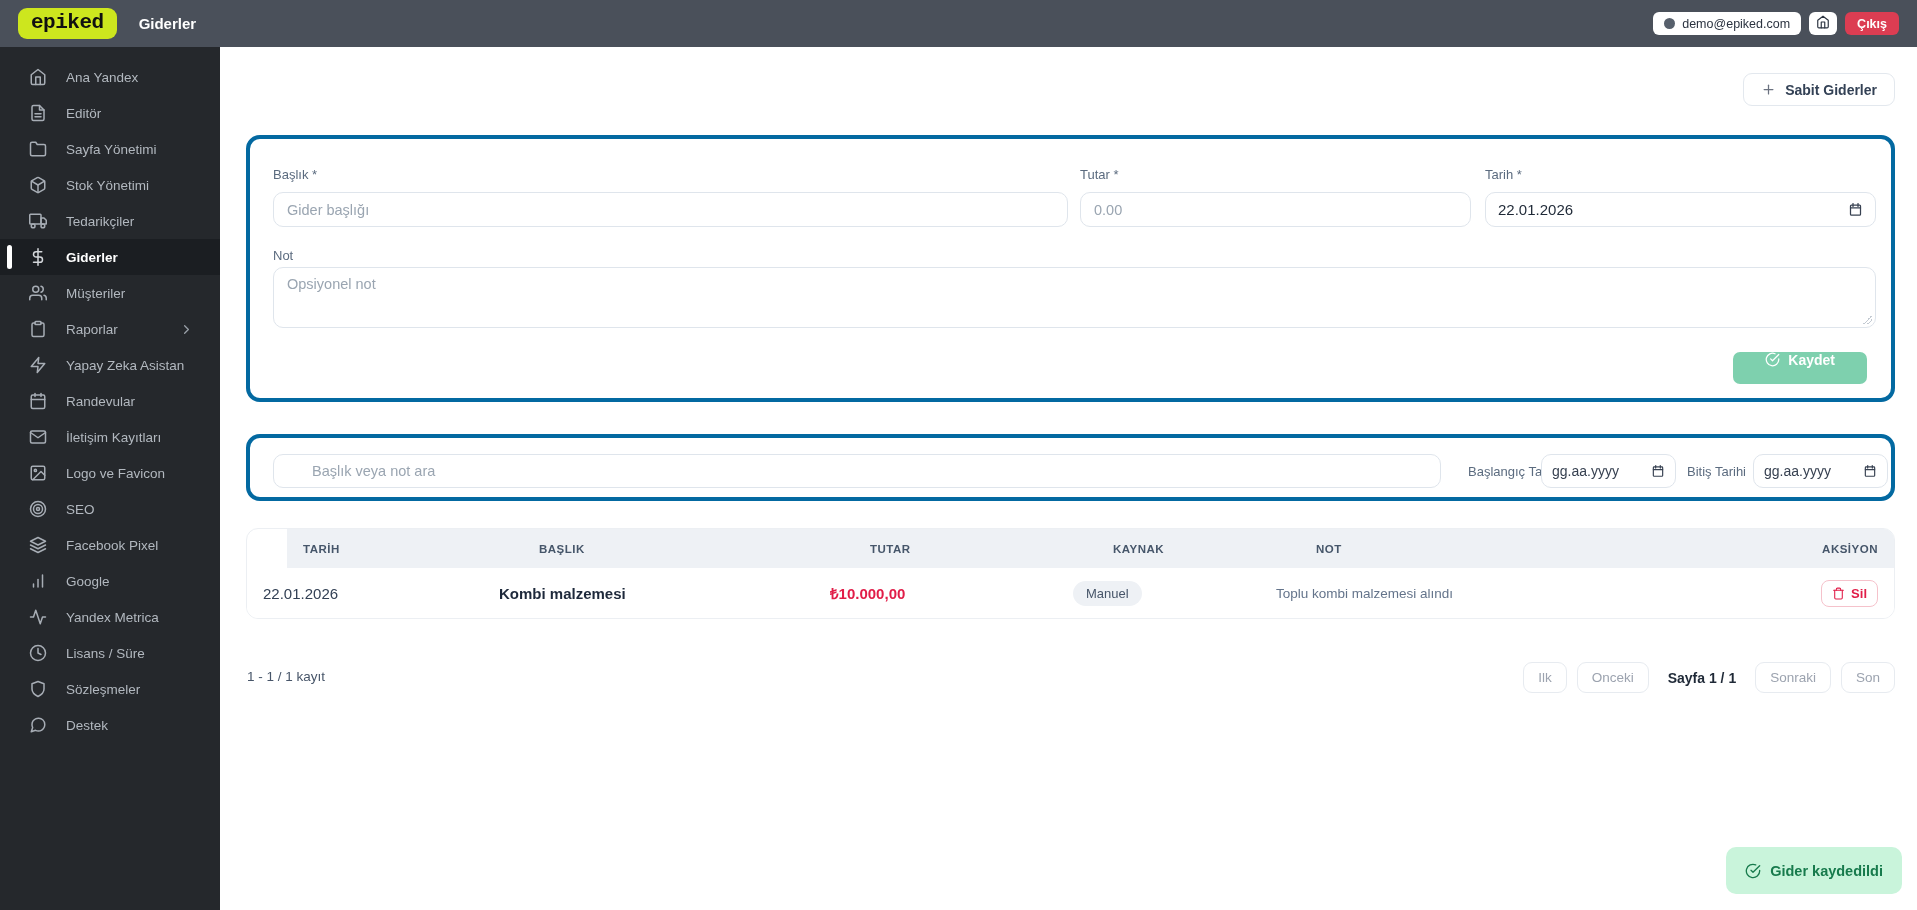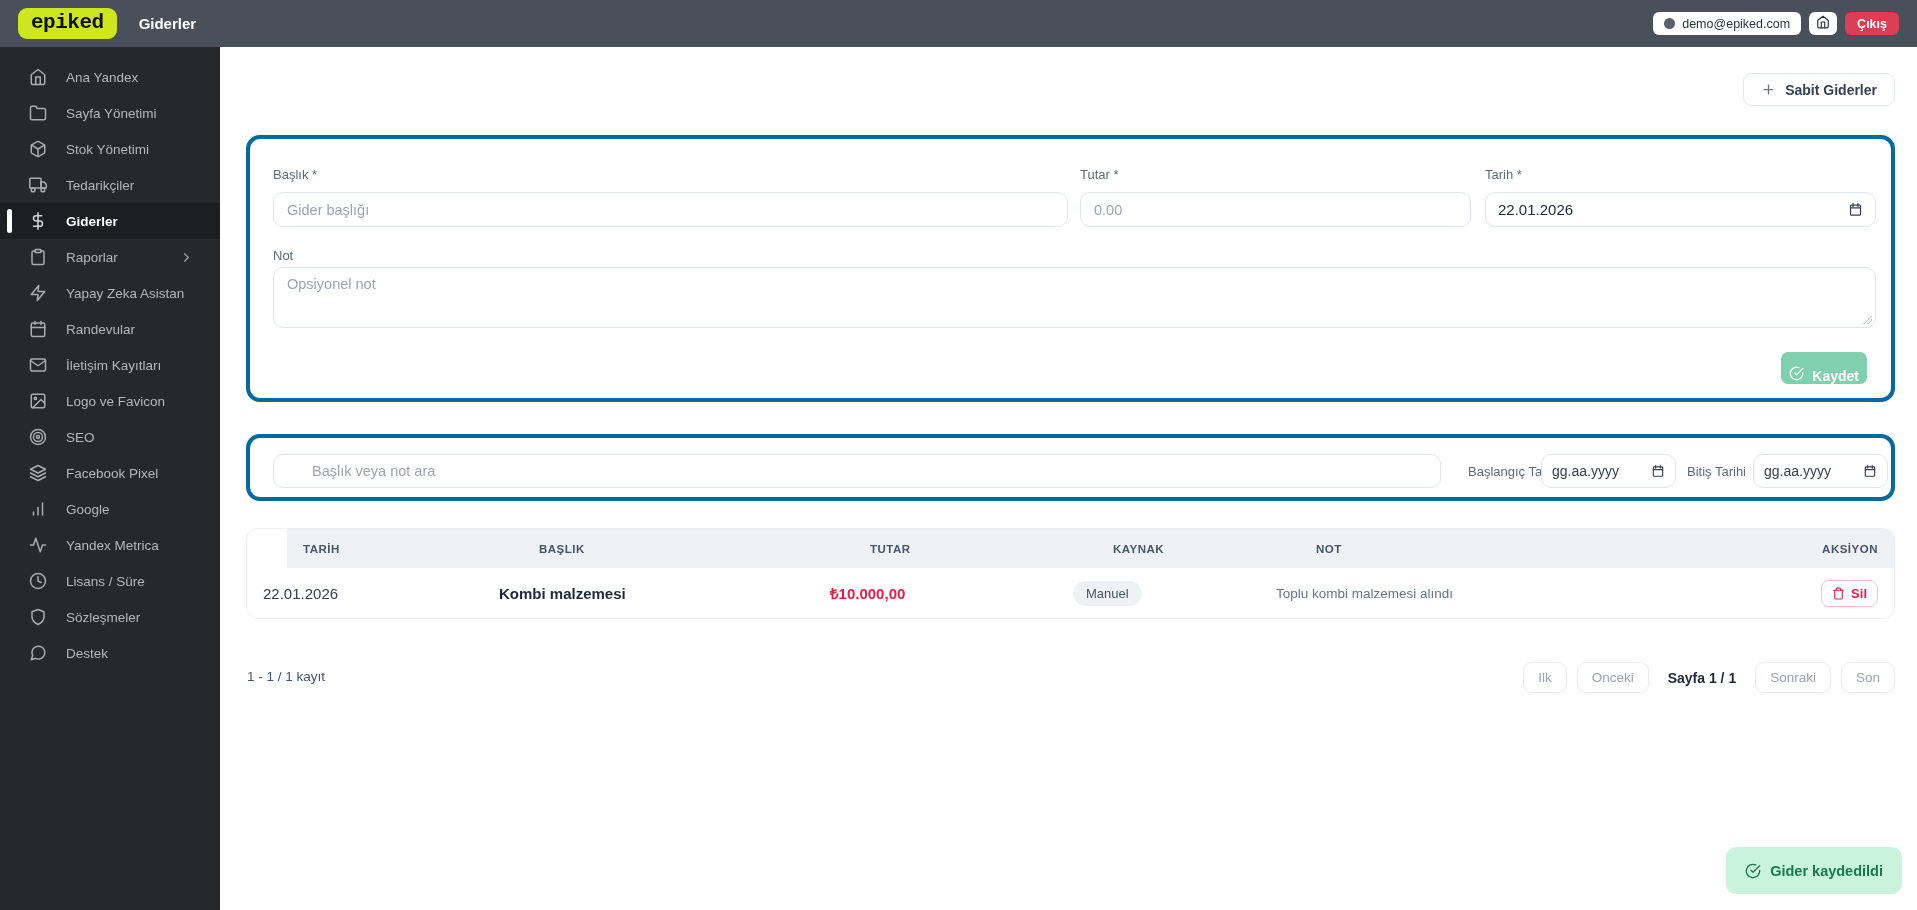--- a/index.html
+++ b/index.html
@@ -39,21 +39,21 @@
   textarea.inp { padding-top:8px; resize:none; }
   .ta-wrap { position:absolute; left:23px; top:128px; width:1603px; height:61px; }
   .ta-wrap textarea { position:relative; left:0; top:0; width:100%; height:100%; }
   .ta-grip { position:absolute; right:4px; bottom:4px; width:10px; height:10px; background:
       linear-gradient(135deg, transparent 0 55%, #c3cad2 55% 62%, transparent 62% 75%, #c3cad2 75% 82%, transparent 82%); pointer-events:none; }
 
   .date-box { position:absolute; height:35px; border:1px solid #dfe5ec; border-radius:10px; background:#fff; display:flex; align-items:center; justify-content:space-between; padding:0 12px; font-size:15px; color:#1f2937; cursor:pointer; }
   .date-box .cal { display:flex; color:#374151; }
   .date-box.empty { font-size:14px; color:#374151; }
 
-  .save-btn { position:absolute; top:213px; right:24px; height:32px; background:#7ed0ae; border:none; border-radius:7px; color:#fff; font-size:14px; font-weight:700; display:flex; align-items:flex-end; gap:8px; padding:0 8px; cursor:pointer; }
+  .save-btn { position:absolute; top:213px; right:24px; height:32px; background:#7ed0ae; border:none; border-radius:7px; color:#fff; font-size:14px; font-weight:700; display:flex; align-items:flex-start; gap:8px; padding:0 32px; cursor:pointer; }
 
   .search-wrap { position:absolute; left:23px; top:16px; width:1168px; }
   .search-wrap .inp { position:relative; width:100%; height:34px; padding-left:38px; }
   .search-icon { position:absolute; left:13px; top:9px; color:#8c96a3; pointer-events:none; }
   .filter-label { position:absolute; top:26px; font-size:13px; color:#5b6b7f; white-space:nowrap; }
   .df1 { left:1291px; top:16px; width:135px; }
   .df2 { left:1503px; top:16px; width:135px; }
   .fl1 { left:1198px;margin-left:20px; }
   .fl2 { left:1437px; }
   .card-filter .date-box { height:34px; font-size:14px; padding:0 10px; }
@@ -111,20 +111,31 @@
           <svg width="18" height="18" viewBox="0 0 24 24" fill="none" stroke="currentColor" stroke-width="2" stroke-linecap="round" stroke-linejoin="round">
             <path d="M3 9l9-7 9 7v11a2 2 0 0 1-2 2H5a2 2 0 0 1-2-2z"></path>
             <polyline points="9 22 9 12 15 12 15 22"></polyline>
           </svg>
         </span>
         <span>Ana Yandex</span>
       </div>
       <div class="side-item">
         <span class="icon">
           <svg width="18" height="18" viewBox="0 0 24 24" fill="none" stroke="currentColor" stroke-width="2" stroke-linecap="round" stroke-linejoin="round">
+            <path d="M14 2H6a2 2 0 0 0-2 2v16a2 2 0 0 0 2 2h12a2 2 0 0 0 2-2V8z"></path>
+            <polyline points="14 2 14 8 20 8"></polyline>
+            <line x1="16" y1="13" x2="8" y2="13"></line>
+            <line x1="16" y1="17" x2="8" y2="17"></line>
+          </svg>
+        </span>
+        <span>Editör</span>
+      </div>
+      <div class="side-item">
+        <span class="icon">
+          <svg width="18" height="18" viewBox="0 0 24 24" fill="none" stroke="currentColor" stroke-width="2" stroke-linecap="round" stroke-linejoin="round">
             <path d="M22 19a2 2 0 0 1-2 2H4a2 2 0 0 1-2-2V5a2 2 0 0 1 2-2h5l2 3h9a2 2 0 0 1 2 2z"></path>
           </svg>
         </span>
         <span>Sayfa Yönetimi</span>
       </div>
       <div class="side-item">
         <span class="icon">
           <svg width="18" height="18" viewBox="0 0 24 24" fill="none" stroke="currentColor" stroke-width="2" stroke-linecap="round" stroke-linejoin="round">
             <path d="M21 16V8a2 2 0 0 0-1-1.73l-7-4a2 2 0 0 0-2 0l-7 4A2 2 0 0 0 3 8v8a2 2 0 0 0 1 1.73l7 4a2 2 0 0 0 2 0l7-4A2 2 0 0 0 21 16z"></path>
             <polyline points="3.27 6.96 12 12.01 20.73 6.96"></polyline>
@@ -145,20 +156,31 @@
         <span>Tedarikçiler</span>
       </div>
       <div class="side-item active">
         <span class="icon">
           <svg width="18" height="18" viewBox="0 0 24 24" fill="none" stroke="currentColor" stroke-width="2" stroke-linecap="round" stroke-linejoin="round">
             <line x1="12" y1="1" x2="12" y2="23"></line>
             <path d="M17 5H9.5a3.5 3.5 0 0 0 0 7h5a3.5 3.5 0 0 1 0 7H6"></path>
           </svg>
         </span>
         <span>Giderler</span>
+      </div>
+      <div class="side-item">
+        <span class="icon">
+          <svg width="18" height="18" viewBox="0 0 24 24" fill="none" stroke="currentColor" stroke-width="2" stroke-linecap="round" stroke-linejoin="round">
+            <path d="M17 21v-2a4 4 0 0 0-4-4H5a4 4 0 0 0-4 4v2"></path>
+            <circle cx="9" cy="7" r="4"></circle>
+            <path d="M23 21v-2a4 4 0 0 0-3-3.87"></path>
+            <path d="M16 3.13a4 4 0 0 1 0 7.75"></path>
+          </svg>
+        </span>
+        <span>Müşteriler</span>
       </div>
       <div class="side-item">
         <span class="icon">
           <svg width="18" height="18" viewBox="0 0 24 24" fill="none" stroke="currentColor" stroke-width="2" stroke-linecap="round" stroke-linejoin="round">
             <path d="M16 4h2a2 2 0 0 1 2 2v14a2 2 0 0 1-2 2H6a2 2 0 0 1-2-2V6a2 2 0 0 1 2-2h2"></path>
             <rect x="8" y="2" width="8" height="4" rx="1"></rect>
           </svg>
         </span>
         <span>Raporlar</span>
         <span class="chev">

